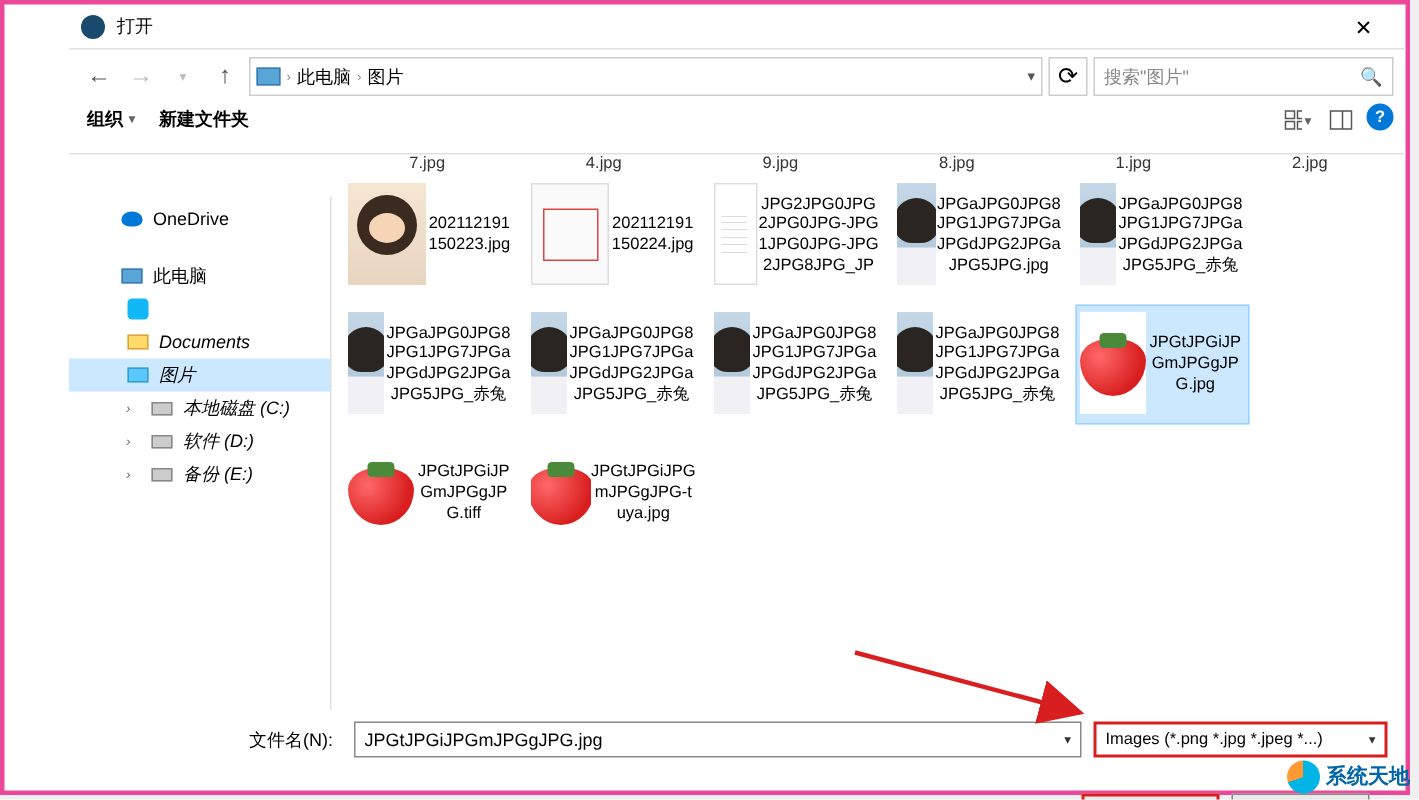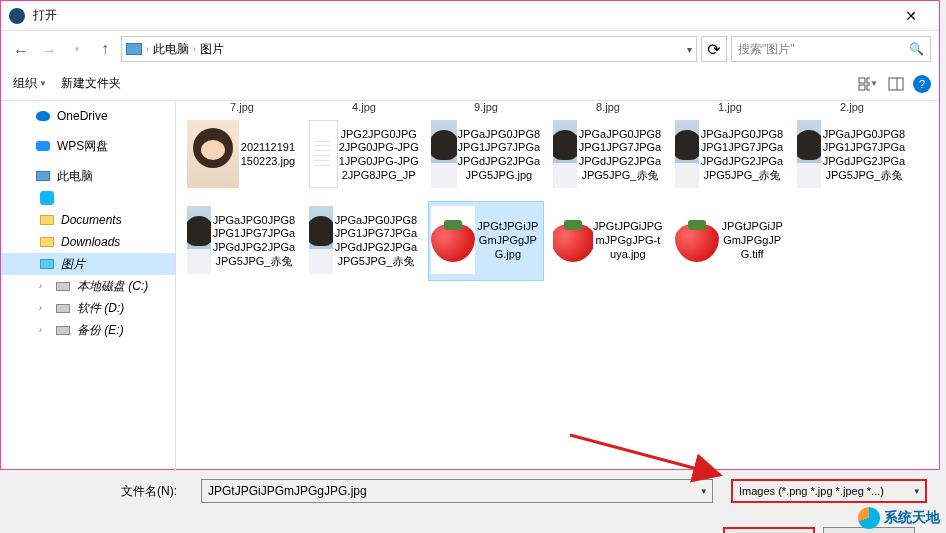--- a/index.html
+++ b/index.html
@@ -1,39 +1,39 @@
 <!DOCTYPE html>
 <html><head>
 <meta charset="utf-8">
 <style>
 * { margin: 0; padding: 0; box-sizing: border-box; font-family: "Microsoft YaHei", "Segoe UI", sans-serif; }
 body { background: #f0f0f0; width: 946px; height: 533px; overflow: hidden; position: relative; }
-.dialog { width: 940px; height: 470px; background: #fff; border: 1px solid #ec4899; position: relative; }
+.dialog { width: 940px; height: 530px; background: #fff; border: 3px solid #ec4899; position: relative; padding-left: 43px; }
 .titlebar { height: 30px; display: flex; align-items: center; padding: 0 8px; border-bottom: 1px solid #e0e0e0; }
 .titlebar-icon { width: 16px; height: 16px; background: #1a4a6e; border-radius: 50%; margin-right: 8px; }
 .titlebar-title { font-size: 12px; flex: 1; }
 .titlebar-close { width: 40px; height: 100%; display: flex; align-items: center; justify-content: center; cursor: pointer; font-size: 14px; }
 .navrow { height: 36px; display: flex; align-items: center; padding: 4px 8px; gap: 4px; }
 .nav-btn { width: 24px; height: 24px; display: flex; align-items: center; justify-content: center; cursor: pointer; color: #555; border-radius: 2px; }
 .nav-btn.disabled { color: #bbb; }
 .breadcrumb { flex: 1; height: 26px; border: 1px solid #ccc; background: #fff; display: flex; align-items: center; padding: 0 4px; font-size: 12px; gap: 4px; }
 .bc-icon { width: 16px; height: 12px; background: #5aa5d8; border: 1px solid #3a7ab0; }
 .bc-sep { color: #888; font-size: 9px; }
 .bc-dd { margin-left: auto; color: #555; font-size: 10px; }
 .refresh-btn { width: 26px; height: 26px; border: 1px solid #ccc; display: flex; align-items: center; justify-content: center; cursor: pointer; }
 .searchbox { width: 200px; height: 26px; border: 1px solid #ccc; display: flex; align-items: center; padding: 0 6px; font-size: 12px; color: #888; }
 .searchbox span:first-child { flex: 1; }
-.toolbar { height: 34px; border-bottom: 1px solid #e0e0e0; display: flex; align-items: center; padding: 0 8px; font-size: 12px; gap: 6px; }
+.toolbar { height: 34px; border-bottom: 1px solid #e0e0e0; display: flex; align-items: flex-start; padding: 0 8px; font-size: 12px; gap: 6px; font-weight: bold; }
 .tool-item { display: flex; align-items: center; gap: 2px; cursor: pointer; padding: 2px 4px; }
 .tool-dd { font-size: 8px; color: #666; }
 .tool-spacer { flex: 1; }
 .view-btn { width: 22px; height: 22px; border: 1px solid transparent; display: flex; align-items: center; justify-content: center; cursor: pointer; }
 .help-btn { width: 18px; height: 18px; background: #0078d7; color: #fff; border-radius: 50%; display: flex; align-items: center; justify-content: center; font-size: 11px; cursor: pointer; }
 .body { display: flex; height: 370px; }
-.sidebar { width: 175px; border-right: 1px solid #e0e0e0; padding: 4px 0; overflow-y: auto; font-size: 12px; }
+.sidebar { width: 175px; border-right: 1px solid #e0e0e0; padding: 4px 0; overflow-y: auto; font-size: 12px; margin-top: 28px; }
 .tree-item { display: flex; align-items: center; height: 22px; padding-left: 18px; gap: 6px; cursor: pointer; }
 .tree-item.l2 { padding-left: 38px; font-style: italic; }
 .tree-item.selected { background: #cce8ff; }
 .tree-chev { width: 10px; font-size: 9px; color: #666; display: inline-flex; }
 .ti-icon { width: 16px; height: 14px; display: inline-flex; align-items: center; justify-content: center; }
 .ic-cloud { background: #0078d7; border-radius: 50% 50% 40% 40%; width: 14px; height: 10px; }
 .ic-wps { background: #1e90ff; border-radius: 3px; width: 14px; height: 10px; }
 .ic-pc { background: #5aa5d8; border: 1px solid #3a7ab0; width: 14px; height: 10px; }
 .ic-qq { background: #12b7f5; border-radius: 3px; width: 14px; height: 14px; }
 .ic-fold { background: #ffd96a; border: 1px solid #d9a441; width: 14px; height: 10px; }
@@ -55,21 +55,21 @@
 .thumb-doc::after { content:''; width:70%; height:50%; border:1px solid #d44; position: absolute; }
 .thumb-text { background: #fff; border: 1px solid #ddd; font-size: 4px; color: #aaa; padding: 4px; line-height: 1.2; }
 .thumb-boy { background: linear-gradient(#c5d8e8, #a8c0d5); }
 .thumb-boy::after { content:''; width:30px; height:30px; background:#2a2520; border-radius:50% 50% 40% 40%; position:absolute; top:10px; }
 .thumb-boy::before { content:''; width:50px; height:25px; background:#f0f0f5; border-radius:10px 10px 0 0; position:absolute; bottom:0; }
 .thumb-straw { background: #fff; }
 .thumb-straw::after { content:''; width:44px; height:38px; background: radial-gradient(circle at 30% 30%, #ff6868, #d81e1e 70%); border-radius: 50% 50% 60% 60% / 45% 45% 75% 75%; position: absolute; bottom: 12px; }
 .thumb-straw::before { content:''; width:18px; height:10px; background:#4a8a3a; border-radius: 3px; position: absolute; top: 14px; z-index:1; }
 .fname { font-size: 11px; text-align: center; line-height: 1.25; word-break: break-all; max-height: 55px; overflow: hidden; }
 .footer { padding: 8px 12px; }
-.fn-row { display: flex; align-items: center; gap: 18px; margin-bottom: 24px; }
+.fn-row { display: flex; align-items: center; gap: 8px; margin-bottom: 24px; }
 .fn-label { font-size: 12px; width: 170px; text-align: right; padding-right: 6px; }
 .fn-input { flex: 1; height: 24px; border: 1px solid #888; padding: 0 6px; font-size: 12px; display: flex; align-items: center; justify-content: space-between; }
 .fn-dd { font-size: 9px; color: #333; }
 .ft-select { width: 196px; height: 24px; border: 2px solid #d81e1e; padding: 0 6px; font-size: 11px; display: flex; align-items: center; justify-content: space-between; cursor: pointer; white-space: nowrap; overflow: hidden; }
 .btn-row { display: flex; justify-content: flex-end; gap: 8px; padding-right: 12px; }
 .btn { width: 92px; height: 26px; border: 1px solid #888; background: #e8e8e8; font-size: 12px; display: flex; align-items: center; justify-content: center; cursor: pointer; }
 .btn.primary { border: 2px solid #d81e1e; }
 .arrow-overlay { position: absolute; left: 560px; top: 430px; pointer-events: none; }
 .watermark { position: absolute; right: 6px; bottom: 4px; display: flex; align-items: center; gap: 4px; font-size: 14px; font-weight: bold; }
 .wm-icon { width: 22px; height: 22px; border-radius: 50%; background: conic-gradient(#00b4e6 0 70%, #ff9933 70% 100%); }
@@ -136,52 +136,39 @@
   <div class="body">
     <div class="sidebar">
       <div class="tree-item">
           <span class="tree-chev"></span>
           <span class="ti-icon">
             <span class="ic-cloud"></span>
           </span>
           <span>OneDrive</span>
         </div>
       <div style="height:8px"></div>
-      <div class="tree-item">
-          <span class="tree-chev"></span>
-          <span class="ti-icon">
-            <span class="ic-wps"></span>
-          </span>
-          <span>WPS网盘</span>
-        </div>
       <div style="height:8px"></div>
       <div class="tree-item">
           <span class="tree-chev"></span>
           <span class="ti-icon">
             <span class="ic-pc"></span>
           </span>
           <span>此电脑</span>
         </div>
       <div class="tree-item l2">
           <span class="ti-icon">
             <span class="ic-qq"></span>
           </span>
           <span></span>
         </div>
       <div class="tree-item l2">
           <span class="ti-icon">
             <span class="ic-fold"></span>
           </span>
           <span>Documents</span>
-        </div>
-      <div class="tree-item l2">
-          <span class="ti-icon">
-            <span class="ic-fold"></span>
-          </span>
-          <span>Downloads</span>
         </div>
       <div class="tree-item l2 selected">
           <span class="ti-icon">
             <span class="ic-pic"></span>
           </span>
           <span>图片</span>
         </div>
       <div class="tree-item l2">
           <span class="tree-chev">›</span>
           <span class="ti-icon">
@@ -213,20 +200,24 @@
           <div class="partial-label">8.jpg</div>
           <div class="partial-label">1.jpg</div>
           <div class="partial-label">2.jpg</div>
         </div>
       <div class="grid" id="file-grid">
           <div class="file">
             <div class="thumb thumb-girl"></div>
             <div class="fname">202112191150223.jpg</div>
           </div>
           <div class="file">
+            <div class="thumb thumb-doc"></div>
+            <div class="fname">202112191150224.jpg</div>
+          </div>
+          <div class="file">
             <div class="thumb thumb-text">────── ────── ────── ────── ────── ──────</div>
             <div class="fname">JPG2JPG0JPG2JPG0JPG-JPG1JPG0JPG-JPG2JPG8JPG_JPG1JPG...</div>
           </div>
           <div class="file">
             <div class="thumb thumb-boy"></div>
             <div class="fname">JPGaJPG0JPG8JPG1JPG7JPGaJPGdJPG2JPGaJPG5JPG.jpg</div>
           </div>
           <div class="file">
             <div class="thumb thumb-boy"></div>
             <div class="fname">JPGaJPG0JPG8JPG1JPG7JPGaJPGdJPG2JPGaJPG5JPG_赤兔图...</div>
@@ -246,25 +237,25 @@
           <div class="file">
             <div class="thumb thumb-boy"></div>
             <div class="fname">JPGaJPG0JPG8JPG1JPG7JPGaJPGdJPG2JPGaJPG5JPG_赤兔图...</div>
           </div>
           <div class="file selected">
             <div class="thumb thumb-straw"></div>
             <div class="fname">JPGtJPGiJPGmJPGgJPG.jpg</div>
           </div>
           <div class="file">
             <div class="thumb thumb-straw"></div>
+            <div class="fname">JPGtJPGiJPGmJPGgJPG.tiff</div>
+          </div>
+          <div class="file">
+            <div class="thumb thumb-straw"></div>
             <div class="fname">JPGtJPGiJPGmJPGgJPG-tuya.jpg</div>
-          </div>
-          <div class="file">
-            <div class="thumb thumb-straw"></div>
-            <div class="fname">JPGtJPGiJPGmJPGgJPG.tiff</div>
           </div>
         </div>
     </div>
   </div>
 
   <div class="footer">
     <div class="fn-row">
       <div class="fn-label">文件名(N):</div>
       <div class="fn-input">
         <span>JPGtJPGiJPGmJPGgJPG.jpg</span>

